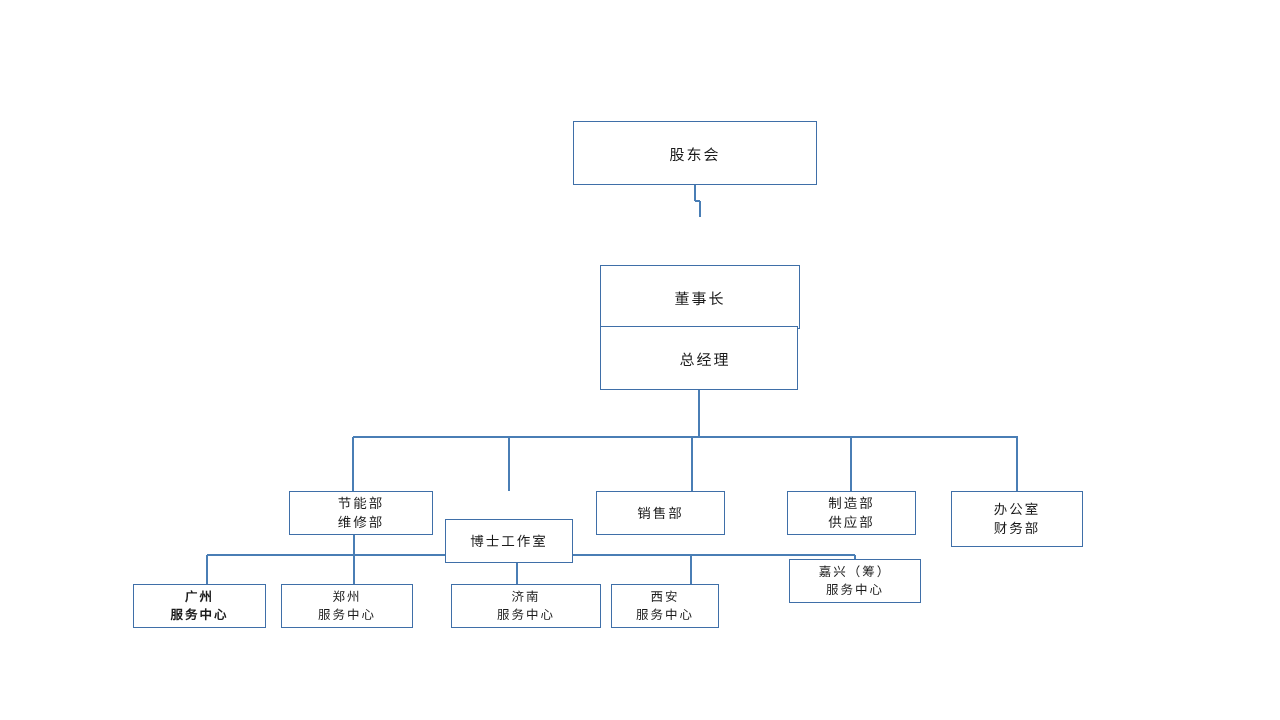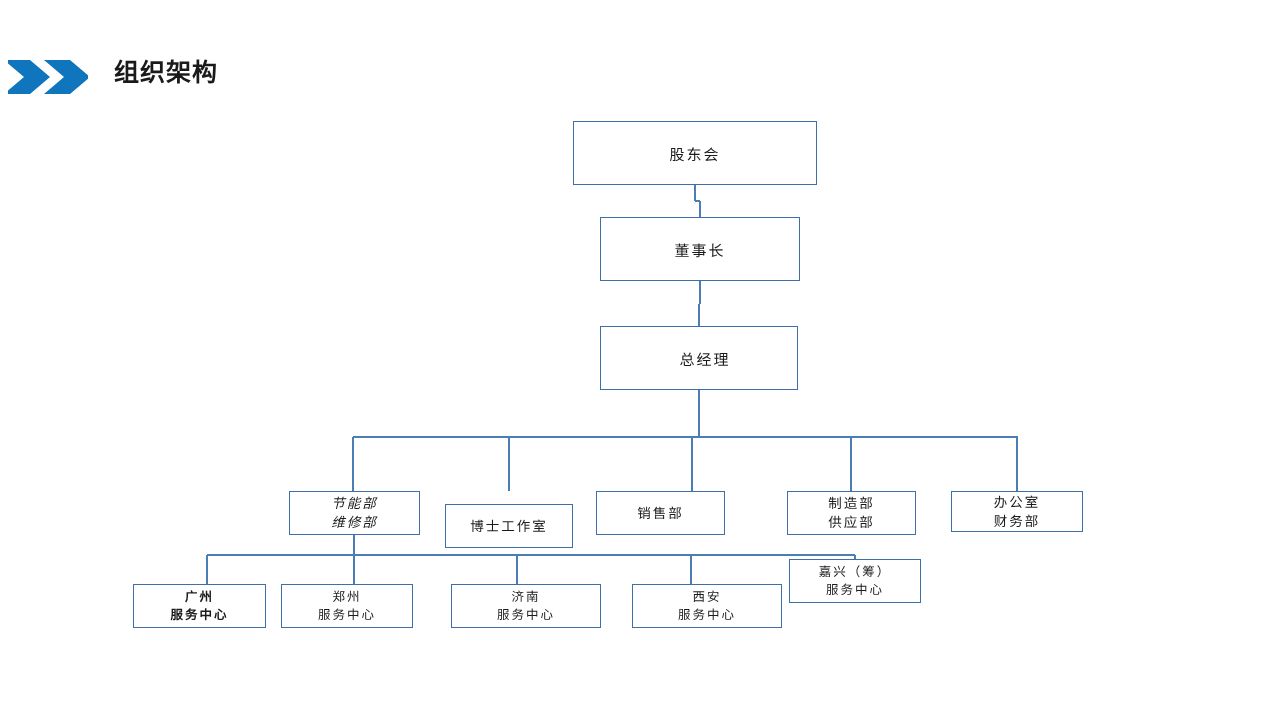--- a/index.html
+++ b/index.html
@@ -84,37 +84,30 @@
     letter-spacing: 2px;
     z-index: 2;
   }
 
   .node .line {
     display: block;
     white-space: nowrap;
   }
 
   .node.level-1 { font-size: 15px; }
-  .node.level-2 { font-size: 15px; }
+  .node.level-2 { font-size: 15px; margin-top: 48px; }
   .node.level-3 { font-size: 15px; }
   .node.level-4 { font-size: 13.5px; line-height: 19px; }
   .node.level-5 { font-size: 12.5px; line-height: 18px; }
 </style>
 </head>
 <body>
 
 <div id="slide">
 
-  <div class="header">
-    <svg class="chevron-mark" viewBox="0 0 80 38" aria-hidden="true">
-      <polygon points="-4,2 22,2 42,19 22,36 -4,36 16,19" fill="#0f75bc"></polygon>
-      <polygon points="36,2 62,2 82,19 62,36 36,36 56,19" fill="#0f75bc"></polygon>
-    </svg>
-    <div class="page-title">组织架构</div>
-  </div>
 
   <div class="chart">
 
     <svg class="connectors" viewBox="0 0 1280 720" aria-hidden="true">
       <g stroke="#4a7eb5" stroke-width="1.1" fill="none" shape-rendering="crispEdges">
 
         <line x1="695" y1="185" x2="695" y2="201"></line>
         <line x1="695" y1="201" x2="700" y2="201"></line>
         <line x1="700" y1="201" x2="700" y2="217"></line>
 
@@ -146,51 +139,51 @@
     <div id="nodes-layer">
         <div class="node level-1" style="left: 573px; top: 121px; width: 244px; height: 64px;">
           <span class="line">股东会</span>
         </div>
         <div class="node level-2" style="left: 600px; top: 217px; width: 200px; height: 64px;">
           <span class="line">董事长</span>
         </div>
         <div class="node level-3" style="left: 600px; top: 326px; width: 198px; height: 64px; padding-left: 12px;">
           <span class="line">总经理</span>
         </div>
-        <div class="node level-4" style="left: 289px; top: 491px; width: 131px; height: 44px; font-style: italic;">
+        <div class="node level-4" style="left: 289px; top: 491px; width: 144px; height: 44px;">
           <span class="line">节能部</span>
           <span class="line">维修部</span>
         </div>
-        <div class="node level-4" style="left: 445px; top: 504px; width: 128px; height: 44px;">
+        <div class="node level-4" style="left: 445px; top: 519px; width: 128px; height: 44px;">
           <span class="line">博士工作室</span>
         </div>
         <div class="node level-4" style="left: 596px; top: 491px; width: 129px; height: 44px;">
           <span class="line">销售部</span>
         </div>
         <div class="node level-4" style="left: 787px; top: 491px; width: 129px; height: 44px;">
           <span class="line">制造部</span>
           <span class="line">供应部</span>
         </div>
-        <div class="node level-4" style="left: 951px; top: 491px; width: 132px; height: 41px;">
+        <div class="node level-4" style="left: 951px; top: 491px; width: 132px; height: 56px;">
           <span class="line">办公室</span>
           <span class="line">财务部</span>
         </div>
         <div class="node level-5" style="left: 133px; top: 584px; width: 133px; height: 44px; font-weight: bold;">
           <span class="line">广州</span>
           <span class="line">服务中心</span>
         </div>
         <div class="node level-5" style="left: 281px; top: 584px; width: 132px; height: 44px;">
           <span class="line">郑州</span>
           <span class="line">服务中心</span>
         </div>
         <div class="node level-5" style="left: 451px; top: 584px; width: 150px; height: 44px;">
           <span class="line">济南</span>
           <span class="line">服务中心</span>
         </div>
-        <div class="node level-5" style="left: 632px; top: 584px; width: 150px; height: 44px;">
+        <div class="node level-5" style="left: 611px; top: 584px; width: 108px; height: 44px;">
           <span class="line">西安</span>
           <span class="line">服务中心</span>
         </div>
         <div class="node level-5" style="left: 789px; top: 559px; width: 132px; height: 44px;">
           <span class="line">嘉兴（筹）</span>
           <span class="line">服务中心</span>
         </div>
       </div>
   </div>
 </div>

